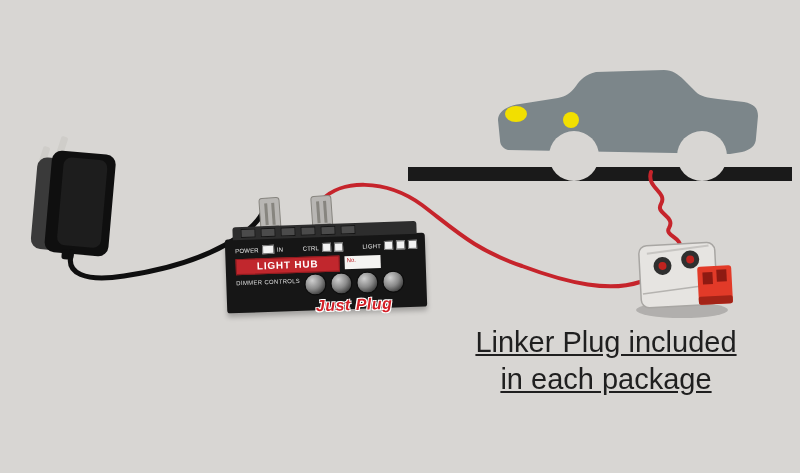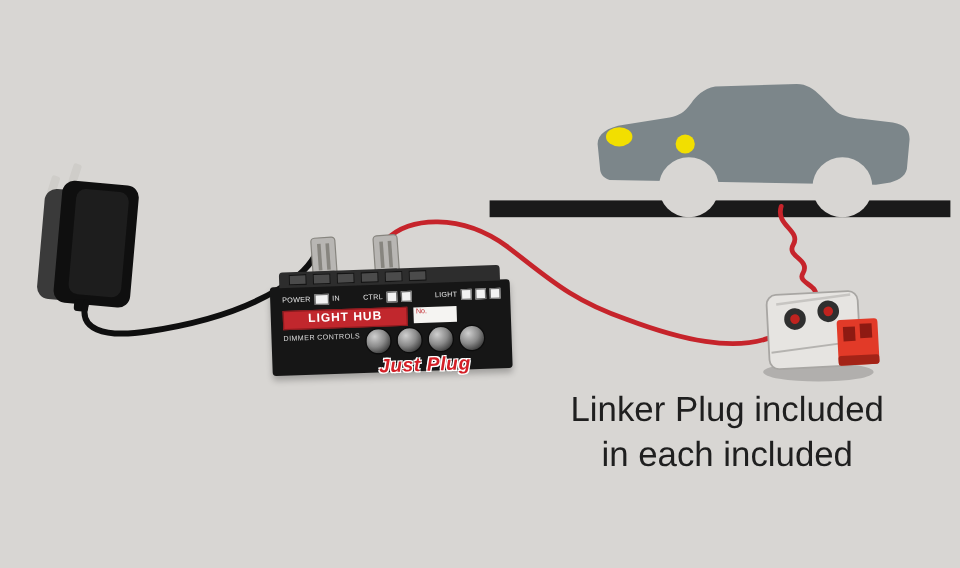--- a/index.html
+++ b/index.html
@@ -153,20 +153,21 @@
   
   .caption {
     position: absolute;
     left: 450px;
     top: 324px;
     width: 312px;
     text-align: center;
     font-size: 29px;
     line-height: 37px;
     color: #1f1f1f;
+    text-decoration: underline;
   }
 </style>
 </head>
 <body>
 
 <div class="scene">
 
   <svg width="800" height="473" viewBox="0 0 800 473">
 
     <rect x="408" y="167" width="384" height="14" fill="#1a1a1a"></rect>
@@ -292,16 +293,16 @@
     <span class="knob k1"></span>
     <span class="knob k2"></span>
     <span class="knob k3"></span>
     <span class="knob k4"></span>
 
     <div class="brand">Just Plug</div>
   </div>
 
   <div class="caption">
     <div>Linker Plug included</div>
-    <div>in each included</div>
+    <div>in each package</div>
   </div>
 
 </div>
 
 </body></html>

